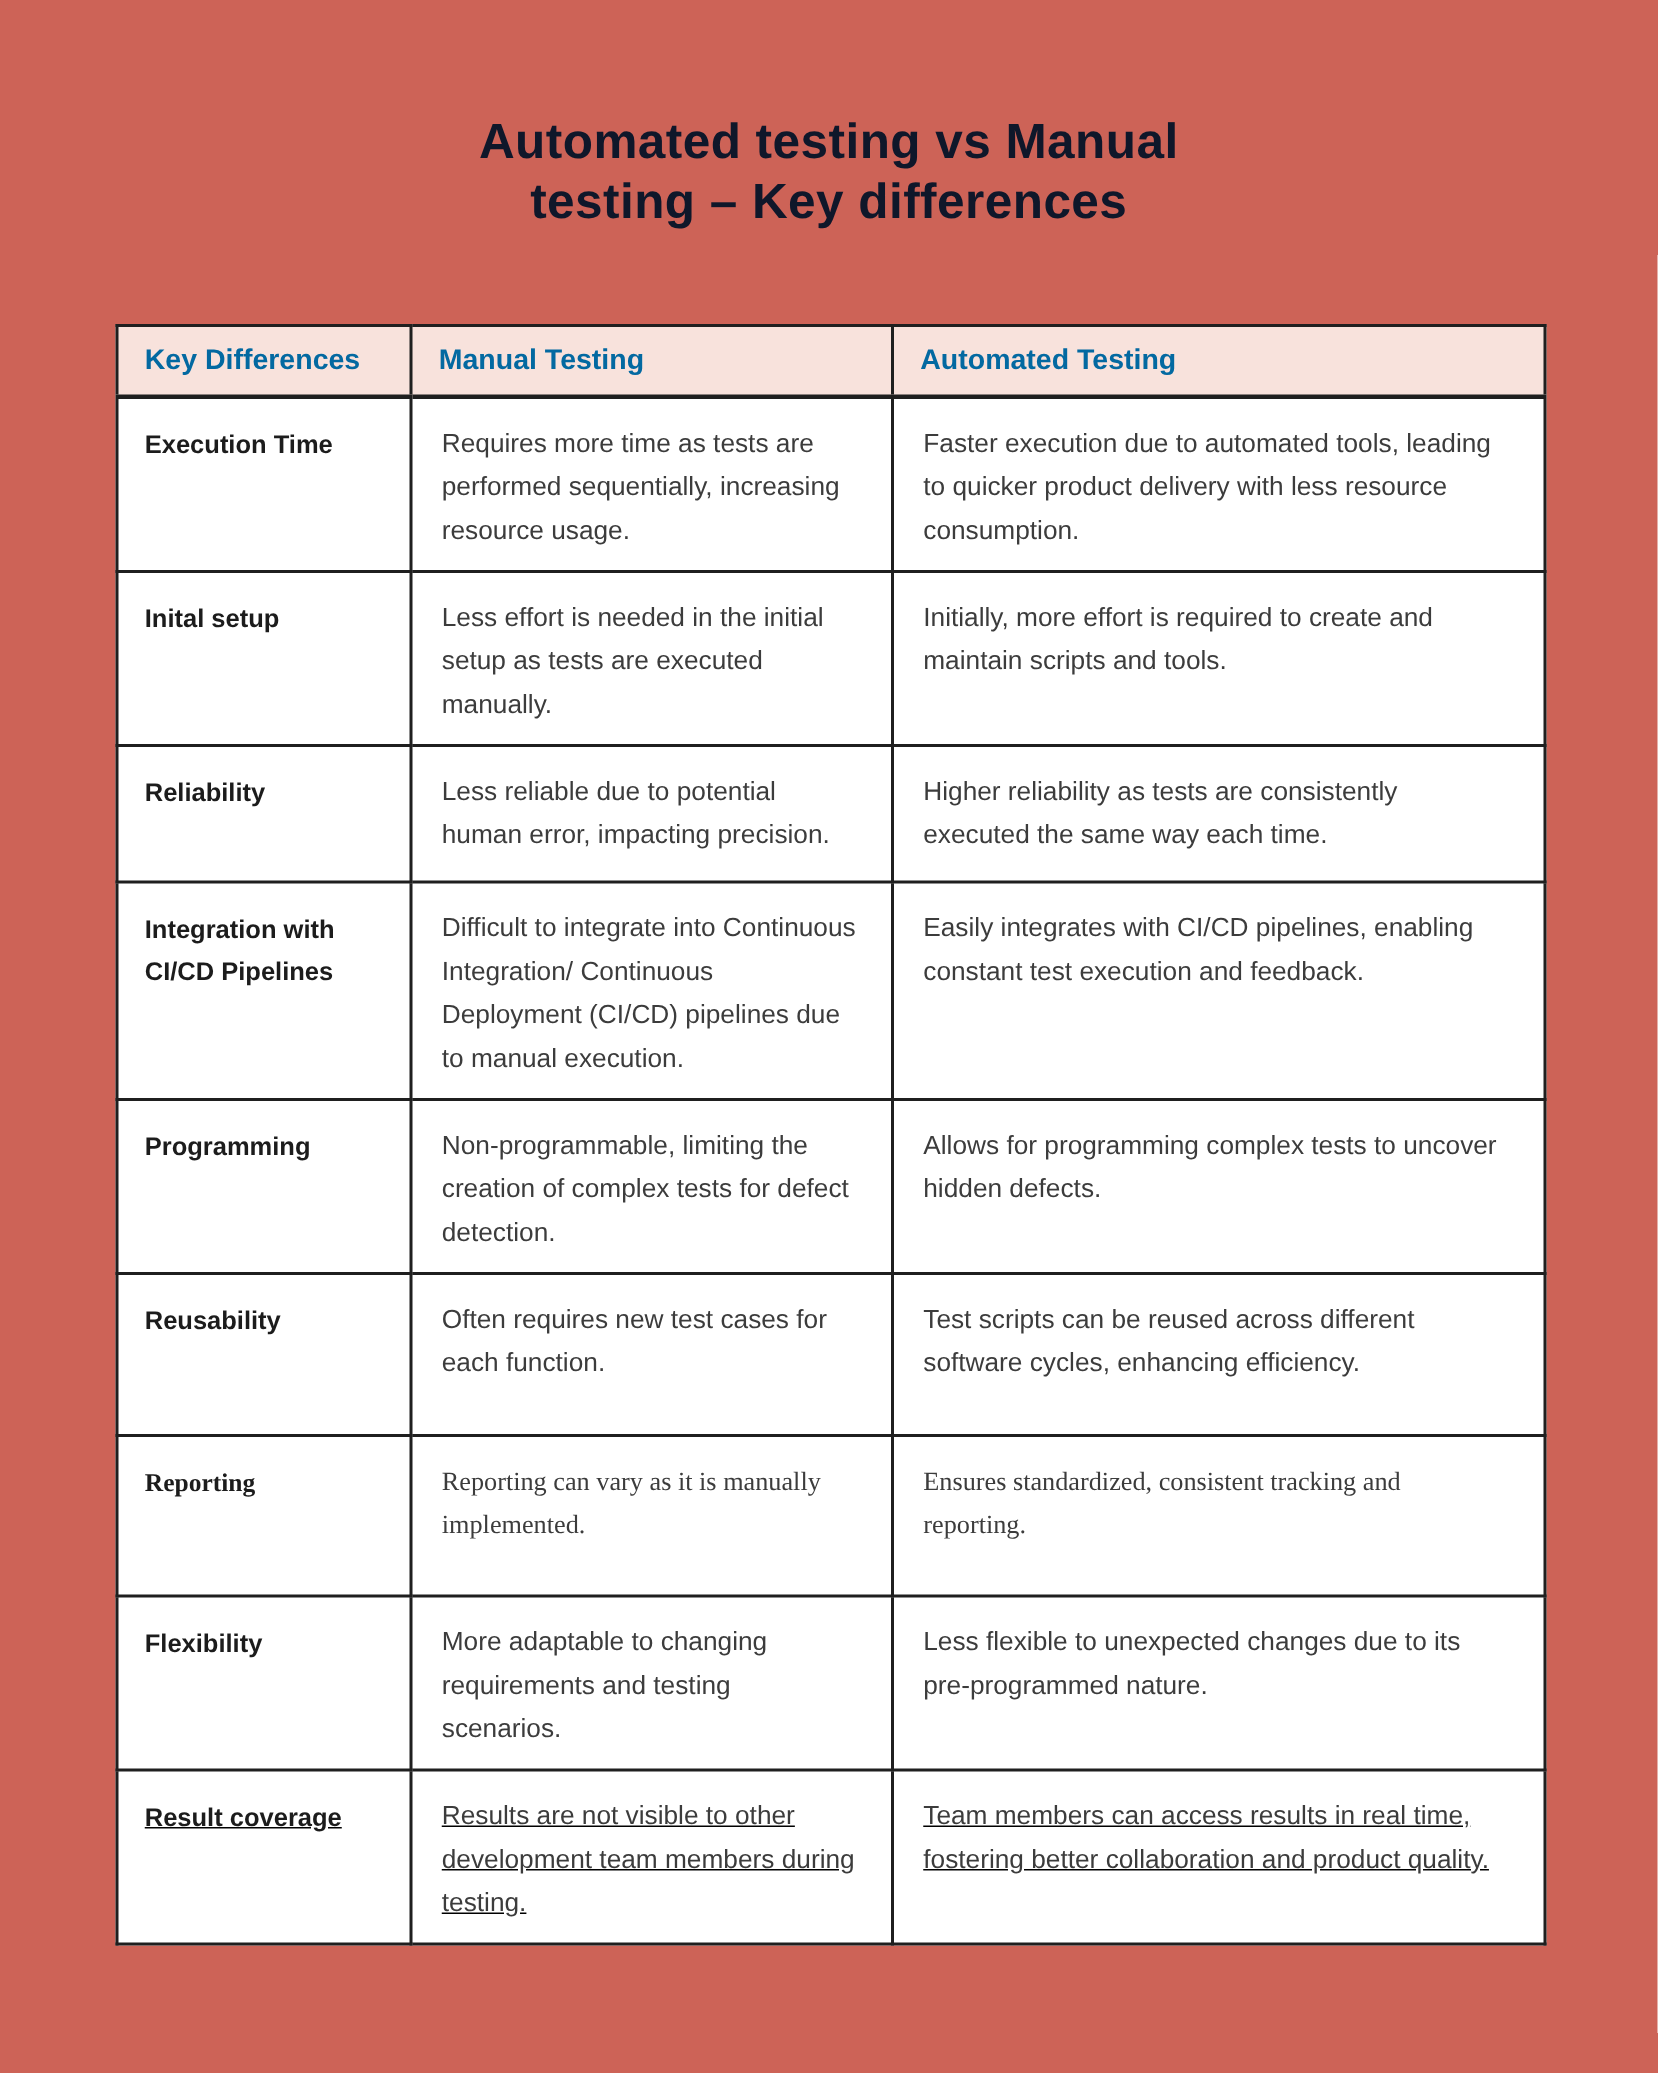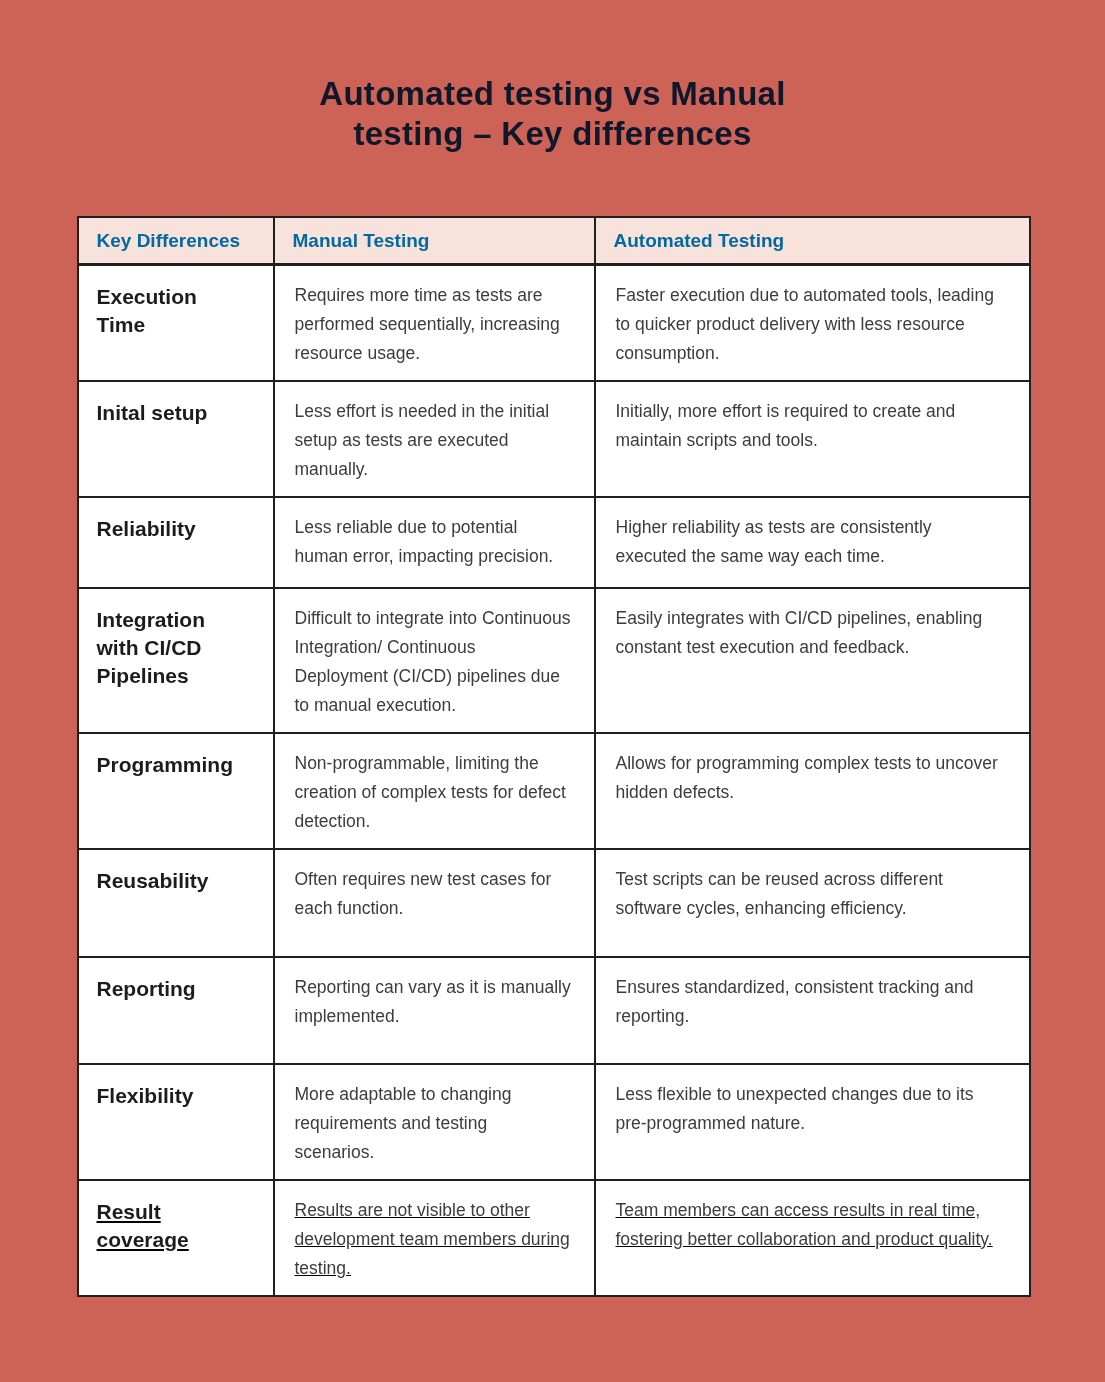--- a/index.html
+++ b/index.html
@@ -42,38 +42,38 @@
     background: #f8e2dc;
     color: #0369a1;
     font-size: 19px;
     font-weight: 700;
     padding: 12px 18px 11px 18px;
     border-bottom-width: 3px;
     height: 46px;
   }
   td.key {
     font-weight: 700;
-    font-size: 21px;
+    font-size: 17px;
     line-height: 28px;
     color: #1c1c1c;
     padding: 17px 31px 12px 18px;
   }
   td.desc {
     font-size: 17.5px;
     line-height: 29px;
     color: #3c3c3c;
     padding: 15px 22px 12px 20px;
   }
   tbody tr:nth-child(1) { height: 112px; }
   tbody tr:nth-child(2) { height: 113px; }
   tbody tr:nth-child(3) { height: 91px; }
   tbody tr:nth-child(4) { height: 132px; }
   tbody tr:nth-child(5) { height: 108px; }
   tbody tr:nth-child(6) { height: 108px; }
-  tbody tr:nth-child(7) { height: 107px; }
+  tbody tr:nth-child(7) { height: 107px; font-family: Liberation Serif, serif; }
   tbody tr:nth-child(8) { height: 108px; }
   tbody tr:nth-child(9) { height: 108px; text-decoration: underline; }
 </style>
 </head>
 <body>
 
 <div class="title">
   <div>Automated testing vs Manual</div>
   <div>testing – Key differences</div>
 </div>

